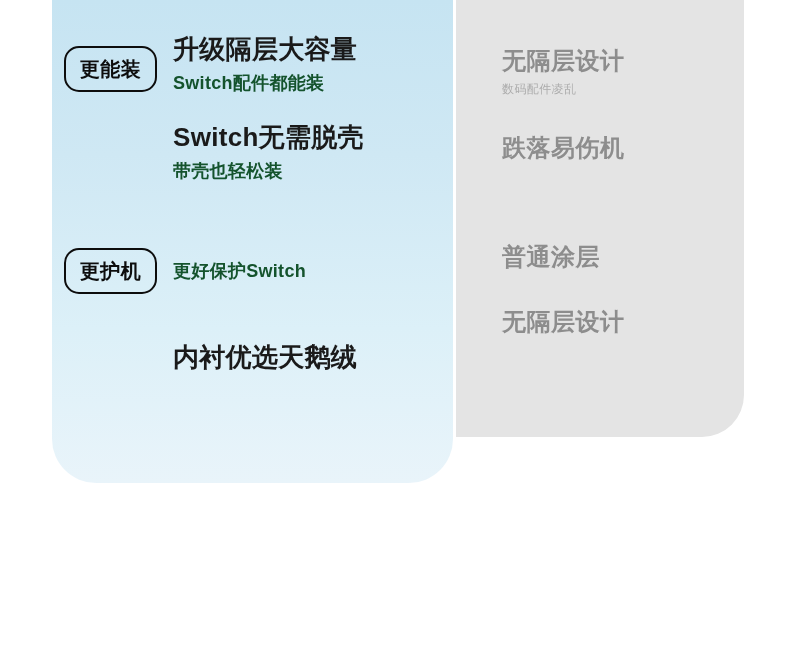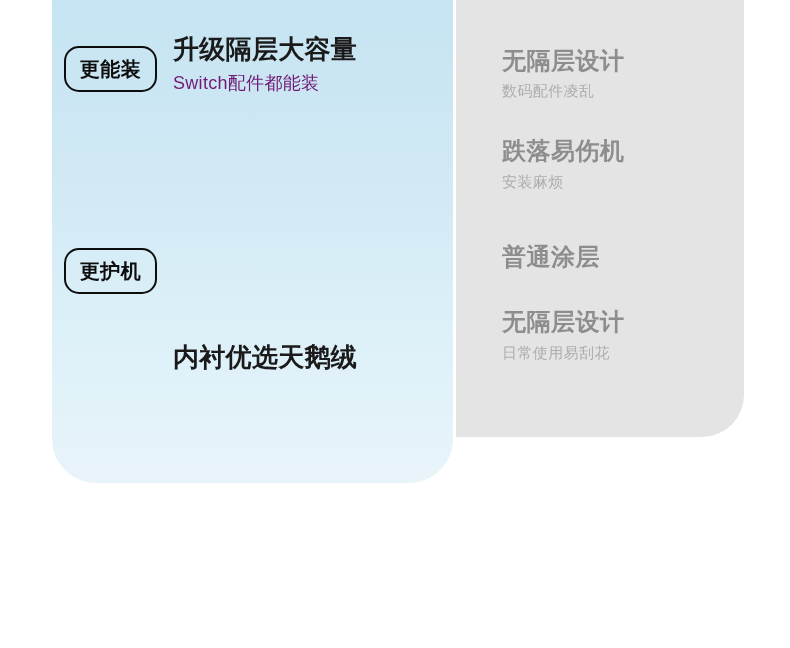--- a/index.html
+++ b/index.html
@@ -54,41 +54,41 @@
   .row-left.r1 { top:16px; }
   .row-left.r2 { top:104px; }
 
   .ttl-left {
     font-size:26px; font-weight:bold; color:#1a1a1a;
     line-height:1.22; letter-spacing:0.3px;
     white-space:nowrap;
   }
   .sub-left {
     margin-top:7px;
-    font-size:18px; font-weight:normal; color:#701a75;
+    font-size:18px; font-weight:bold; color:#14532d;
     line-height:1.2; letter-spacing:0.3px;
     white-space:nowrap;
   }
 
   
   .group-right { position:absolute; left:502px; }
   .group-right.g1 { top:22px;margin-top:24px; }
   .group-right.g2 { top:242px; }
 
   .row-right { position:relative; }
   .row-right.r2 { margin-top:36px; }
 
   .ttl-right {
     font-size:24px; font-weight:bold; color:#8d8d8d;
     line-height:1.22; letter-spacing:0.5px;
     white-space:nowrap;
   }
   .sub-right {
     margin-top:7px;
-    font-size:15px; font-weight:normal; color:#adadad;
+    font-size:12px; font-weight:normal; color:#adadad;
     line-height:1.2; letter-spacing:0.4px;
     white-space:nowrap;
   }
 </style>
 </head>
 <body>
 
 <div class="stage">
 
   <div class="panel-right"></div>
@@ -97,48 +97,49 @@
 
   <div class="group-left g1">
     <div class="badge b1">更能装</div>
 
     <div class="row-left r1">
       <div class="ttl-left">升级隔层大容量</div>
       <div class="sub-left">Switch配件都能装</div>
     </div>
 
     <div class="row-left r2">
+      <div class="ttl-left">Switch无需脱壳</div>
+      <div class="sub-left">带壳也轻松装</div>
     </div>
   </div>
 
   <div class="group-left g2">
     <div class="badge b2">更护机</div>
 
     <div class="row-left r1">
+      <div class="sub-left">更好保护Switch</div>
     </div>
 
     <div class="row-left r2">
       <div class="ttl-left">内衬优选天鹅绒</div>
     </div>
   </div>
 
   <div class="group-right g1">
     <div class="row-right r1">
       <div class="ttl-right">无隔层设计</div>
       <div class="sub-right">数码配件凌乱</div>
     </div>
     <div class="row-right r2">
       <div class="ttl-right">跌落易伤机</div>
-      <div class="sub-right">安装麻烦</div>
     </div>
   </div>
 
   <div class="group-right g2">
     <div class="row-right r1">
       <div class="ttl-right">普通涂层</div>
     </div>
     <div class="row-right r2">
       <div class="ttl-right">无隔层设计</div>
-      <div class="sub-right">日常使用易刮花</div>
     </div>
   </div>
 
 </div>
 
 </body></html>

